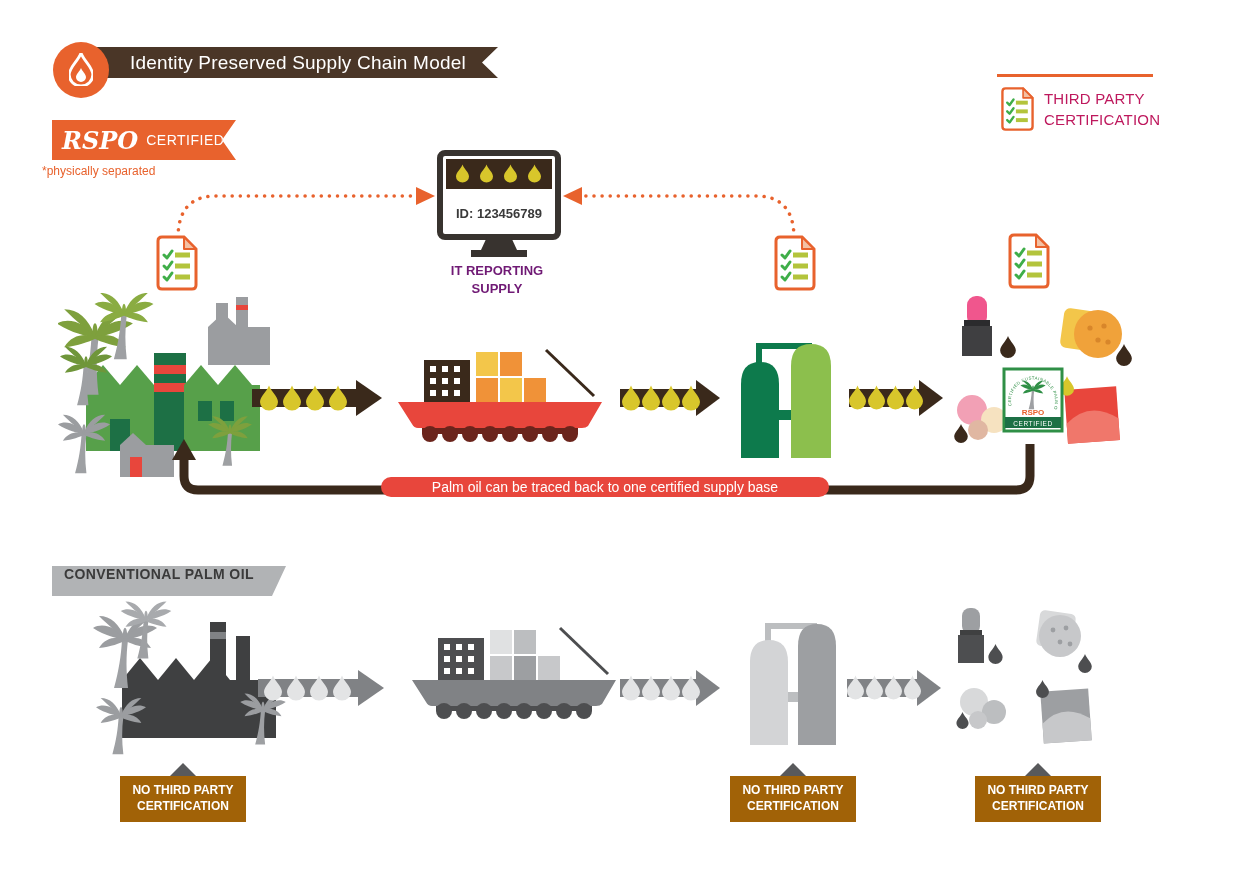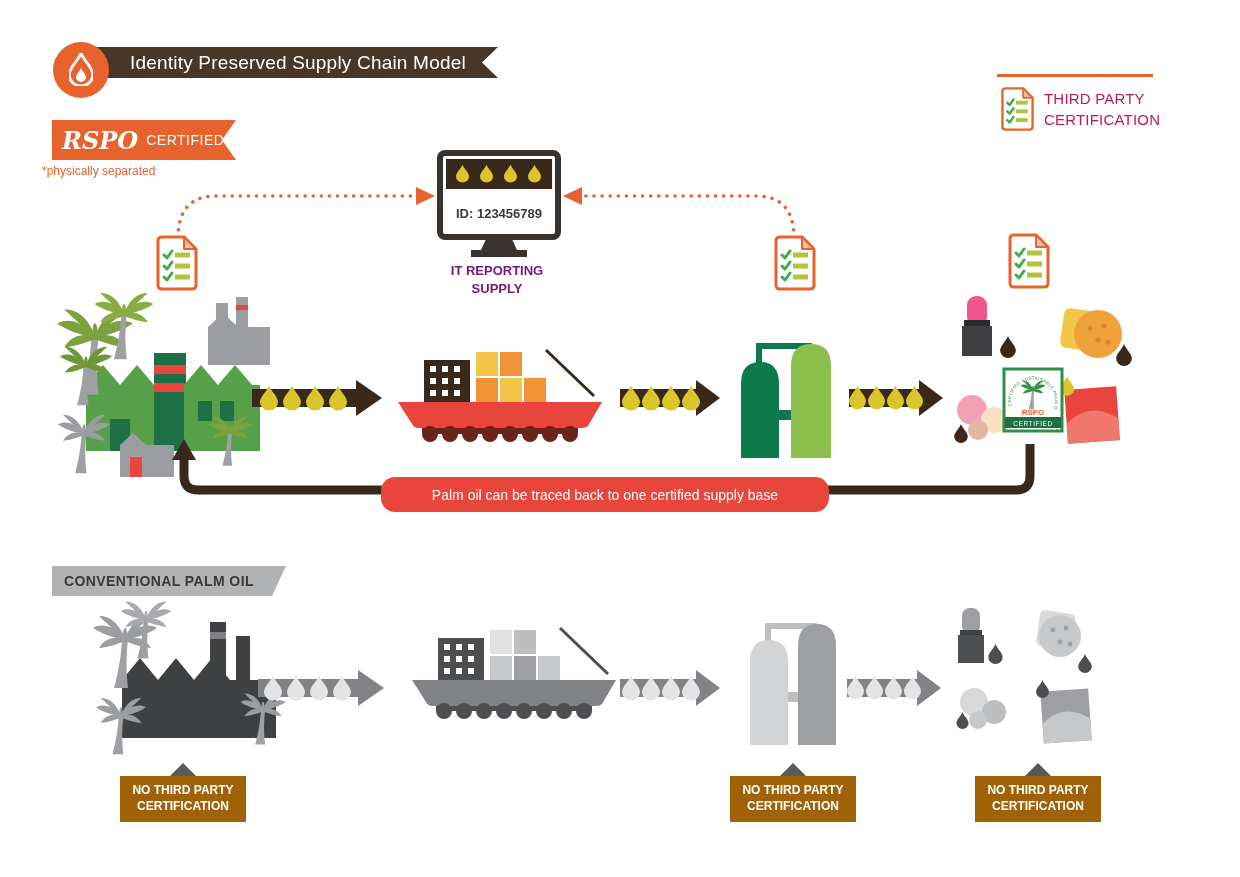--- a/index.html
+++ b/index.html
@@ -13,27 +13,27 @@
     padding-left:52px;color:#fff;font-size:19px;letter-spacing:.2px;
     clip-path:polygon(0 0,100% 0,calc(100% - 16px) 50%,100% 100%,0 100%)}
   .tp-rule{width:156px;height:3px;background:#e8622d}
   .tp-label{font-size:15px;color:#be185d;line-height:1.4;letter-spacing:.2px}
   .rspo-ribbon{width:184px;height:40px;background:#e8622d;display:flex;align-items:center;gap:8px;
     padding-left:10px;color:#fff;clip-path:polygon(0 0,100% 0,calc(100% - 14px) 50%,100% 100%,0 100%)}
   .rspo-brand{font-family:"DejaVu Serif",serif;font-style:italic;font-weight:bold;font-size:24px}
   .rspo-status{font-size:14px;letter-spacing:.5px}
   .rspo-note{color:#e8622d;font-size:12px}
   .it-label{width:140px;text-align:center;font-size:13px;font-weight:bold;color:#701a75;line-height:1.4}
-  .trace-pill{width:448px;height:35px;background:#e8463c;border-radius:14px;color:#fff;font-size:14px;
+  .trace-pill{width:448px;height:20px;background:#e8463c;border-radius:14px;color:#fff;font-size:14px;
     display:flex;align-items:center;justify-content:center;white-space:nowrap}
   .stage-banner{width:1133px;height:36px;background:#afc83a;
     clip-path:polygon(0 0,calc(100% - 26px) 0,100% 50%,calc(100% - 26px) 100%,0 100%)}
   .stage-label{position:absolute;top:0;line-height:36px;font-weight:bold;font-size:15px;color:#46351f;letter-spacing:.6px;white-space:nowrap}
   .conv-label{width:234px;height:30px;background:#b1b3b5;color:#3a3a3a;font-weight:bold;font-size:14px;
-    display:flex;align-items:center;padding-left:12px;letter-spacing:.4px;
+    display:flex;align-items:flex-start;padding-left:12px;letter-spacing:.4px;
     clip-path:polygon(0 0,100% 0,calc(100% - 14px) 100%,0 100%)}
   .nocert{width:126px;height:46px;background:#a16207;color:#fff;font-weight:bold;font-size:12px;
     text-align:center;display:flex;flex-direction:column;justify-content:center;line-height:1.3}
   .nocert-tri{position:absolute;top:-13px;left:50%;transform:translateX(-50%);width:0;height:0;
     border-left:13px solid transparent;border-right:13px solid transparent;border-bottom:13px solid #58595b}
 </style>
 </head>
 <body>
 
 <div id="canvas">

